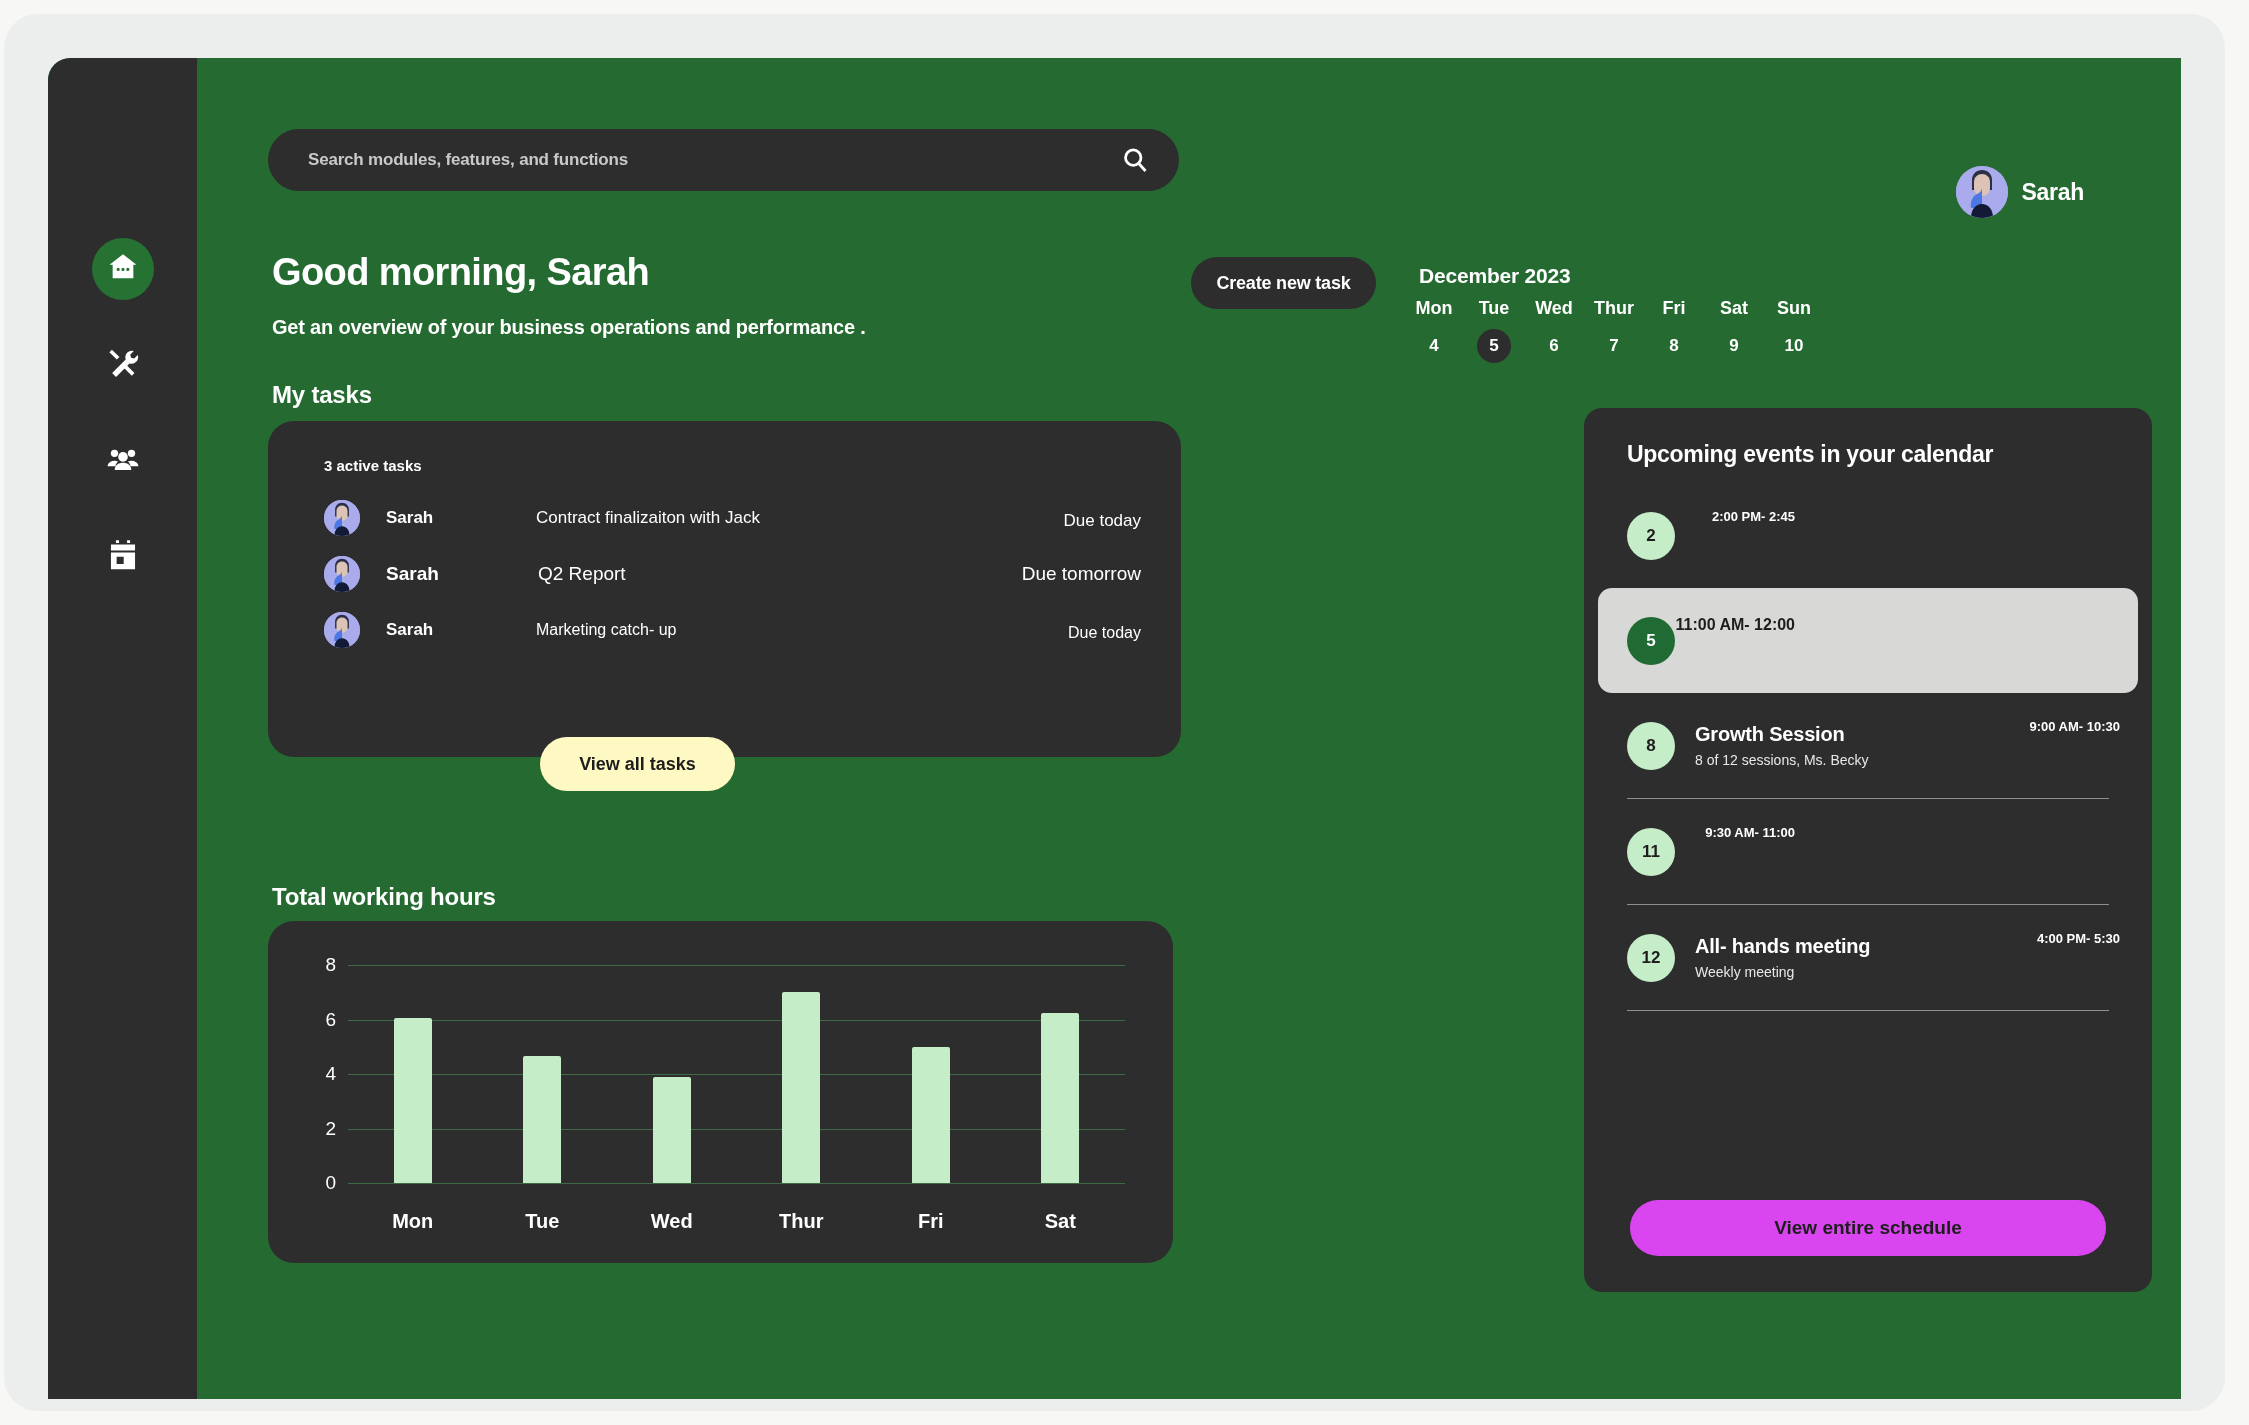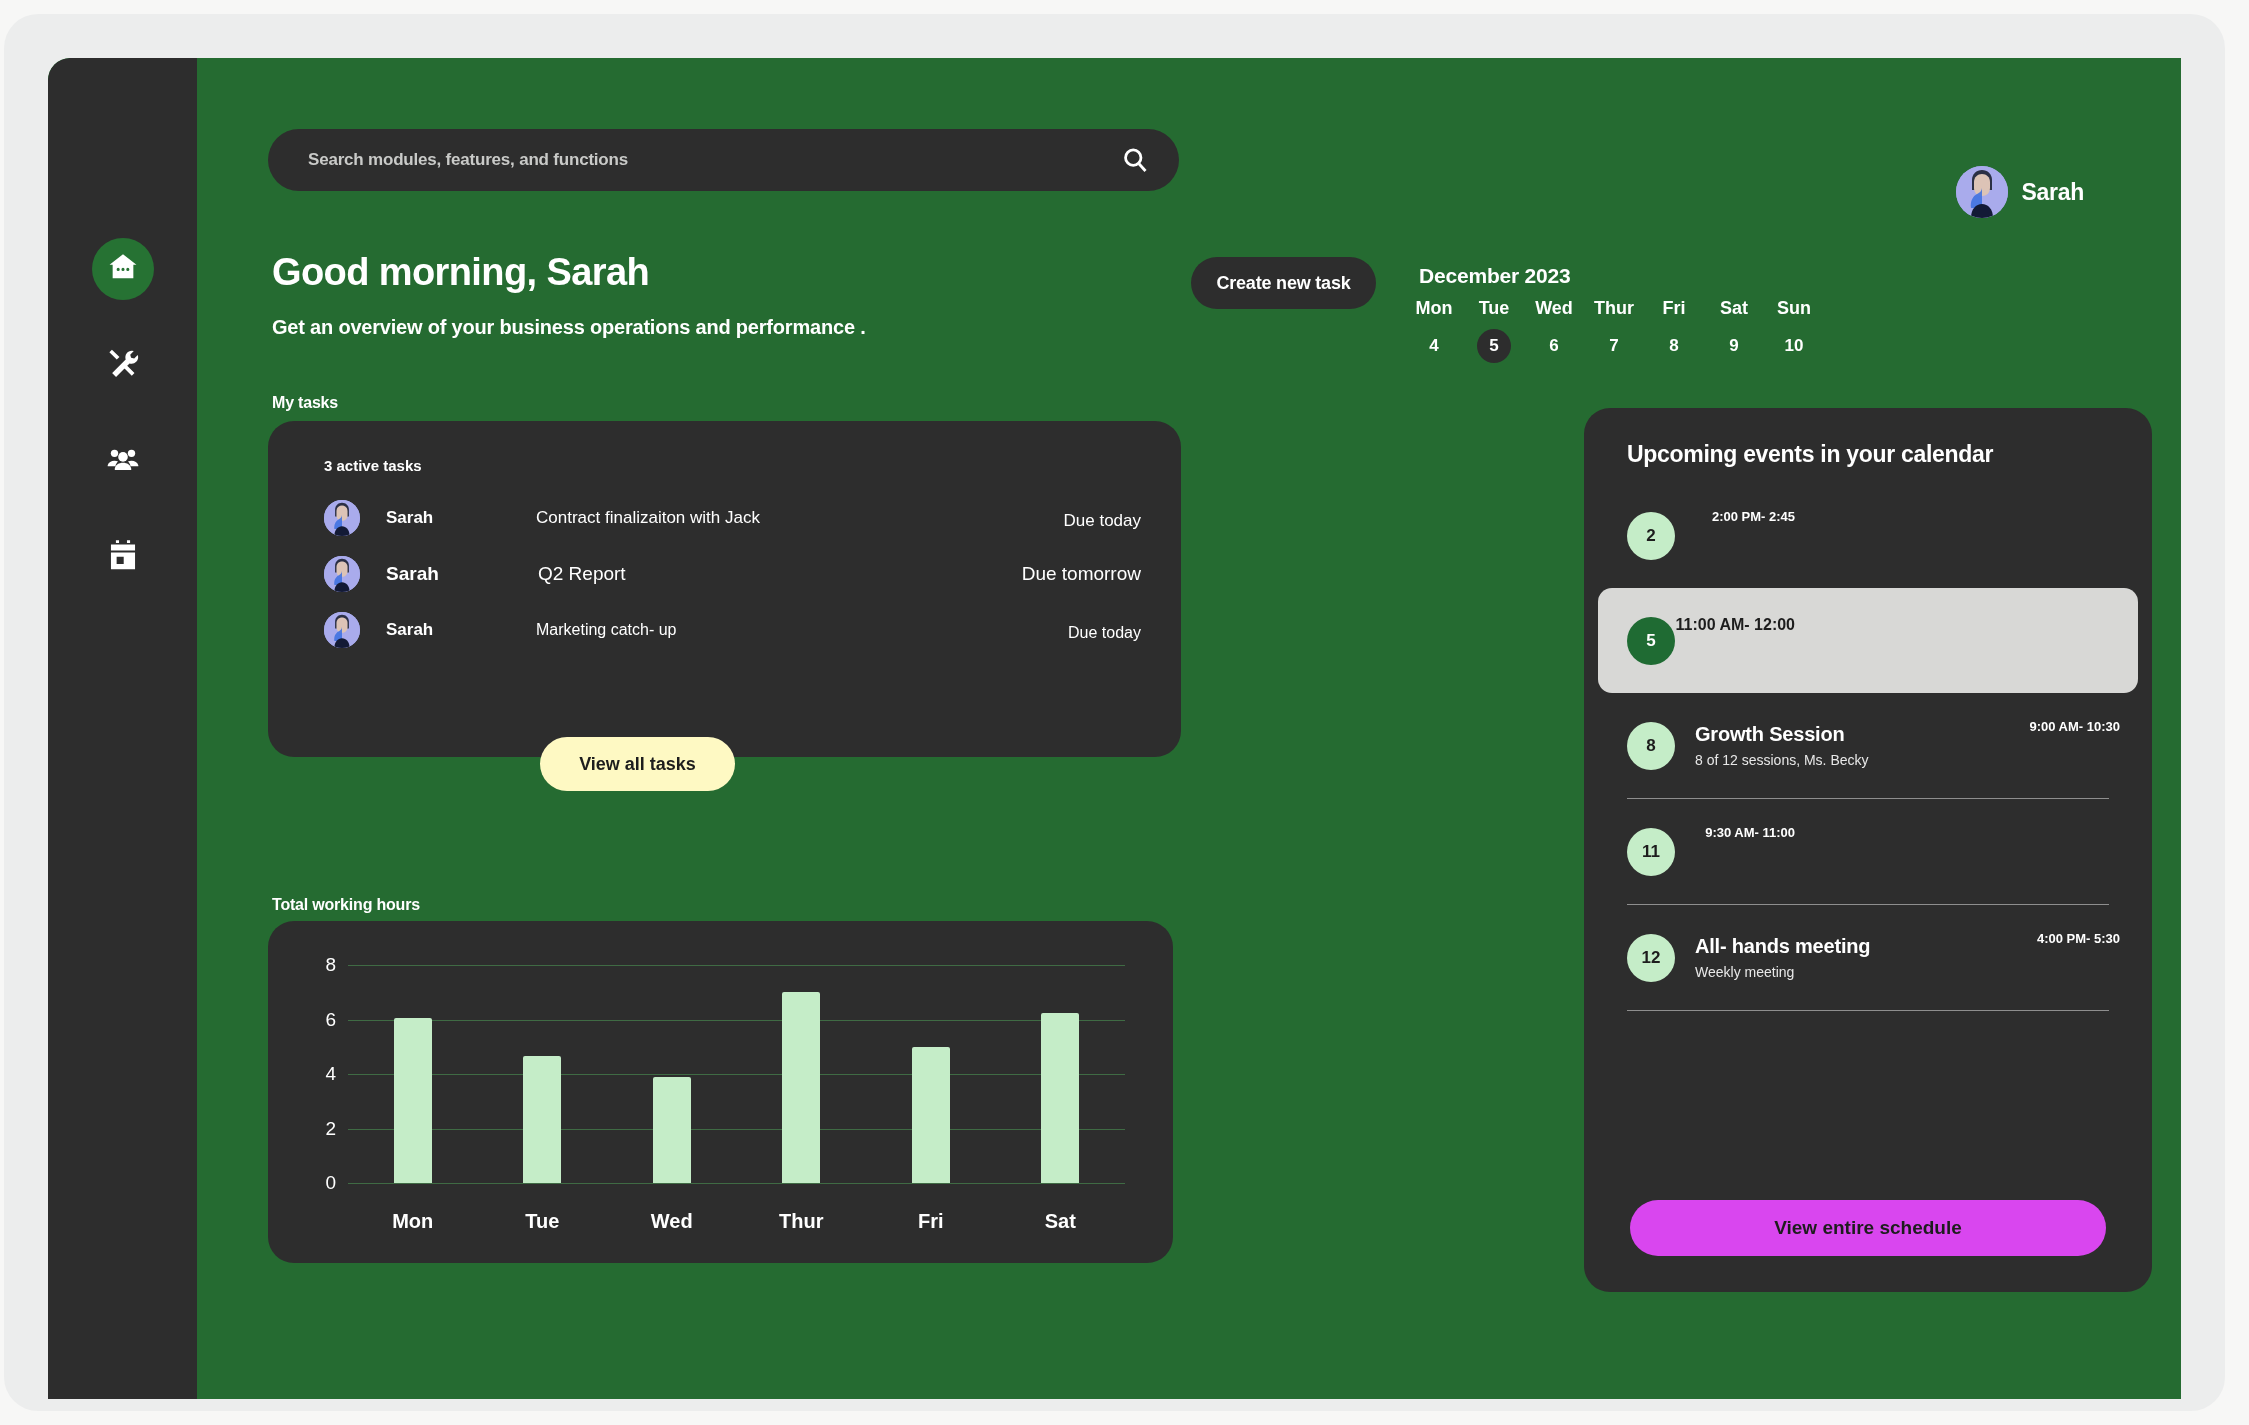--- a/index.html
+++ b/index.html
@@ -132,24 +132,23 @@
     font-family: "Liberation Sans", sans-serif;
     font-size: 18px;
     font-weight: 700;
     letter-spacing: -0.2px;
     cursor: pointer;
   }
 
   .section-title {
     position: absolute;
     color: #ffffff;
-    font-size: 16px;
+    font-size: 24px;
     font-weight: 700;
     letter-spacing: -0.2px;
-    margin-top: 13px;
   }
   .tasks-title { left: 75px; top: 323px; }
   .hours-title { left: 75px; top: 825px; }
 
   .tasks-card {
     position: absolute;
     left: 71px; top: 363px;
     width: 913px; height: 336px;
     background: #2d2d2d;
     border-radius: 26px;
@@ -314,21 +313,21 @@
     font-size: 17px;
     font-weight: 700;
   }
   .cal-day.selected .cal-num { background: #2d2d2d; }
 
   .events-card {
     position: absolute;
     left: 1387px; top: 350px;
     width: 568px; height: 884px;
     background: #2d2d2d;
-    border-radius: 26px;
+    border-radius: 18px;
   }
   .events-title {
     position: absolute;
     left: 43px; top: 33px;
     color: #ffffff;
     font-size: 23px;
     font-weight: 800;
     letter-spacing: -0.3px;
   }
   .events-list {

